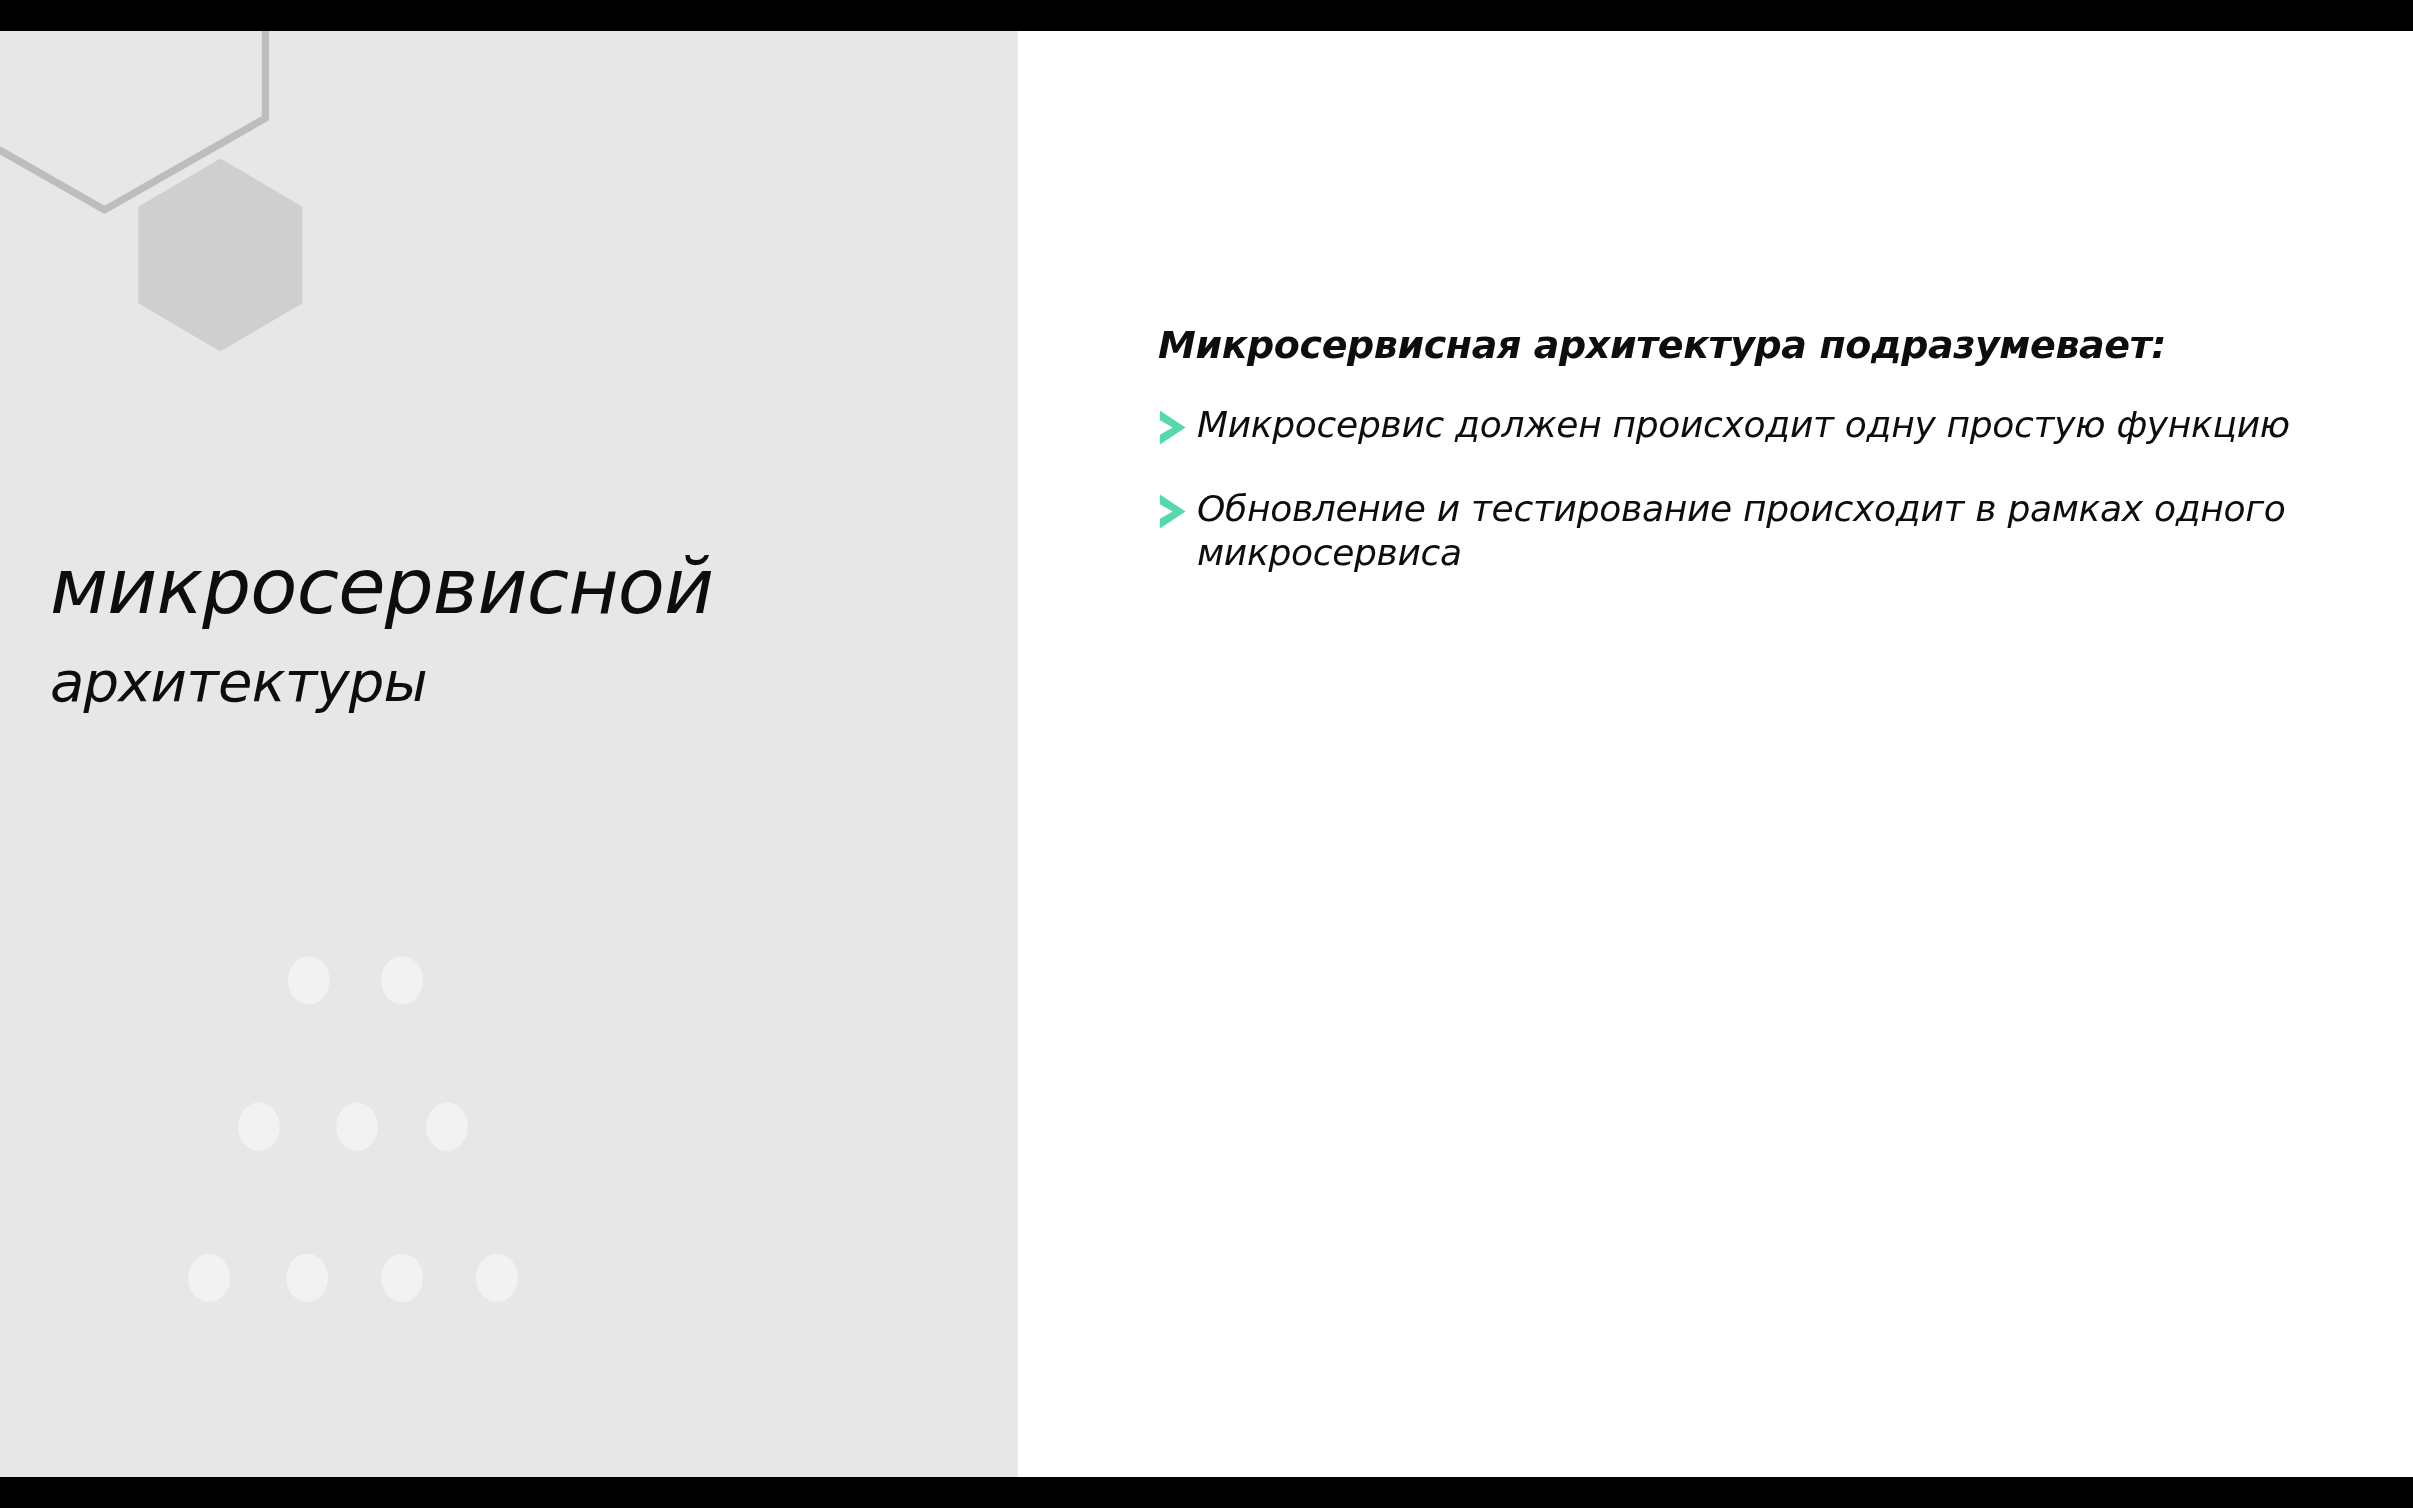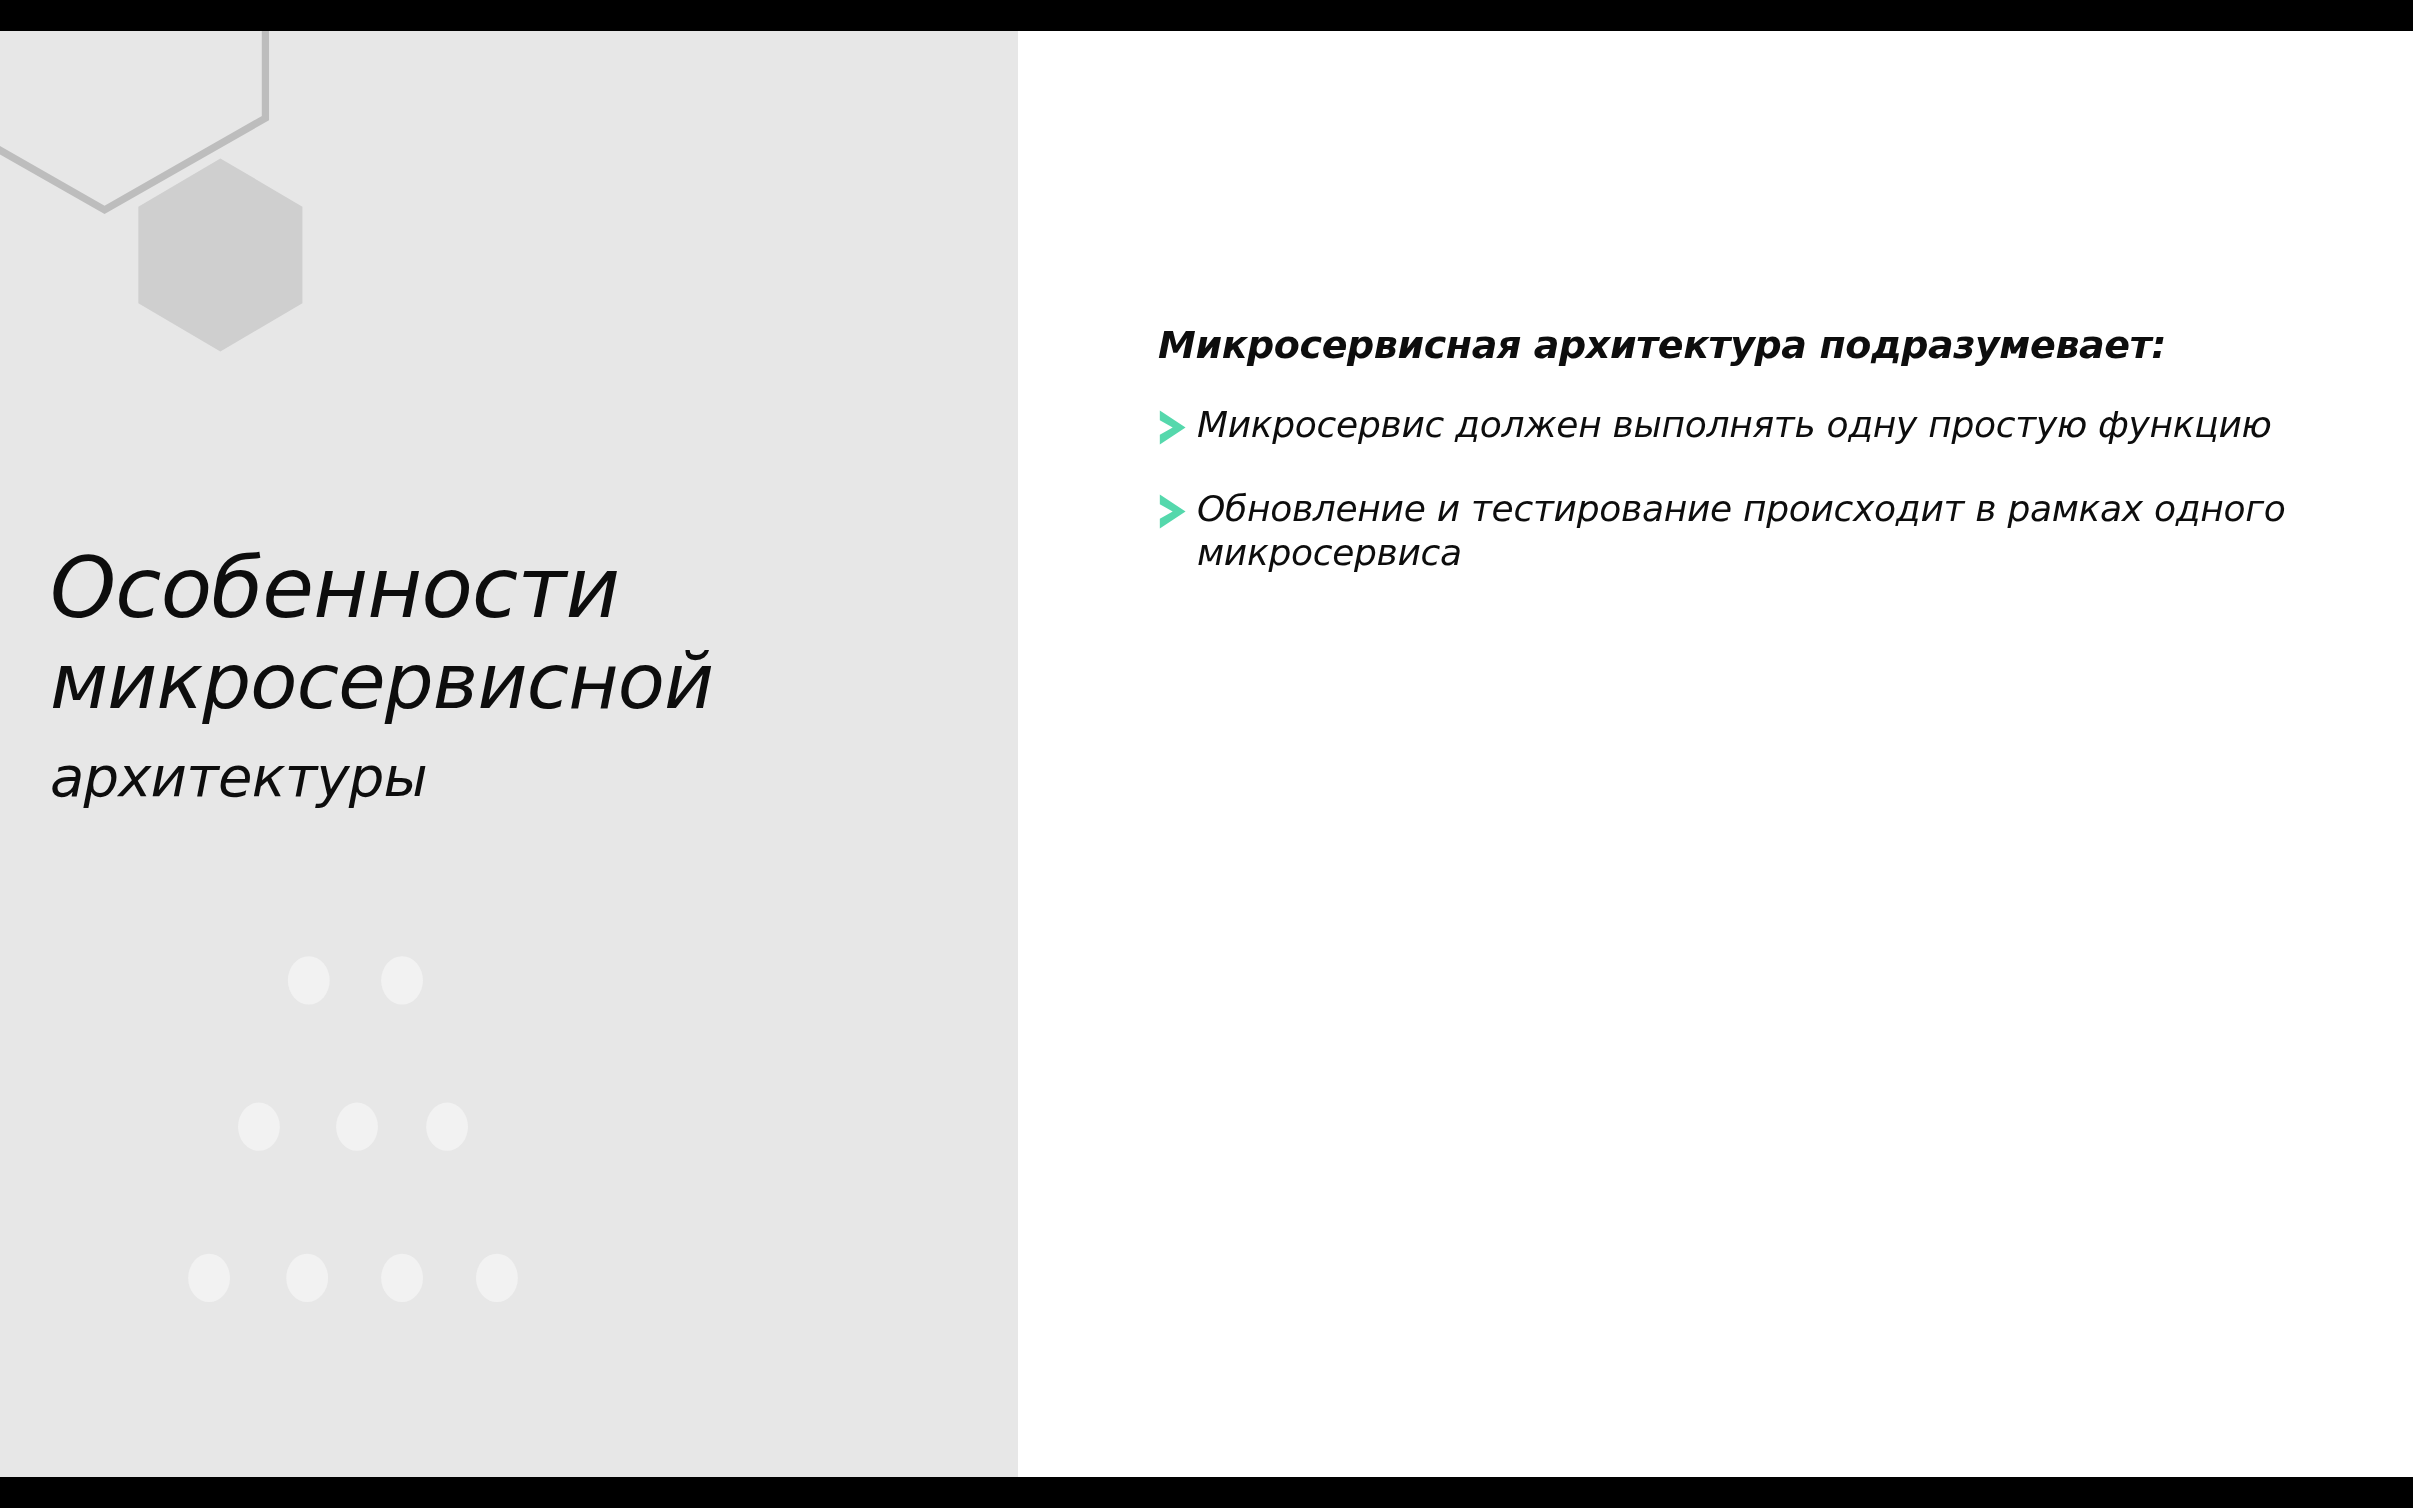--- a/index.html
+++ b/index.html
@@ -147,34 +147,33 @@
         <ellipse cx="260" cy="450" rx="26" ry="30"></ellipse>
         <ellipse cx="382" cy="450" rx="26" ry="30"></ellipse>
         <ellipse cx="500" cy="450" rx="26" ry="30"></ellipse>
         <ellipse cx="618" cy="450" rx="26" ry="30"></ellipse>
       </g>
     </svg>
 
   </div>
 
   <div id="title-block">
-    <div class="title-line" id="title-line-1">Особенности</div>
     <div class="title-line" id="title-line-2">микросервисной</div>
     <div class="title-line" id="title-line-3">архитектуры</div>
   </div>
 
   <div id="content">
 
     <div id="content-heading">Микросервисная архитектура подразумевает:</div>
 
     <div class="bullet" id="b1">
       <svg class="chevron" viewBox="0 0 38 46">
         <polygon points="2,2 34,23 2,44 2,32 18,23 2,14" fill="#55d8ac"></polygon>
       </svg>
-      <span class="bullet-text"><span>Микросервис должен выполнять </span><b>одну простую функцию</b></span>
+      <span class="bullet-text"><span>Микросервис должен происходит </span><b>одну простую функцию</b></span>
     </div>
 
     <div class="bullet" id="b2">
       <svg class="chevron" viewBox="0 0 38 46">
         <polygon points="2,2 34,23 2,44 2,32 18,23 2,14" fill="#55d8ac"></polygon>
       </svg>
       <span class="bullet-text"><span>Обновление и тестирование происходит </span><b>в рамках одного микросервиса</b></span>
     </div>
 
 

